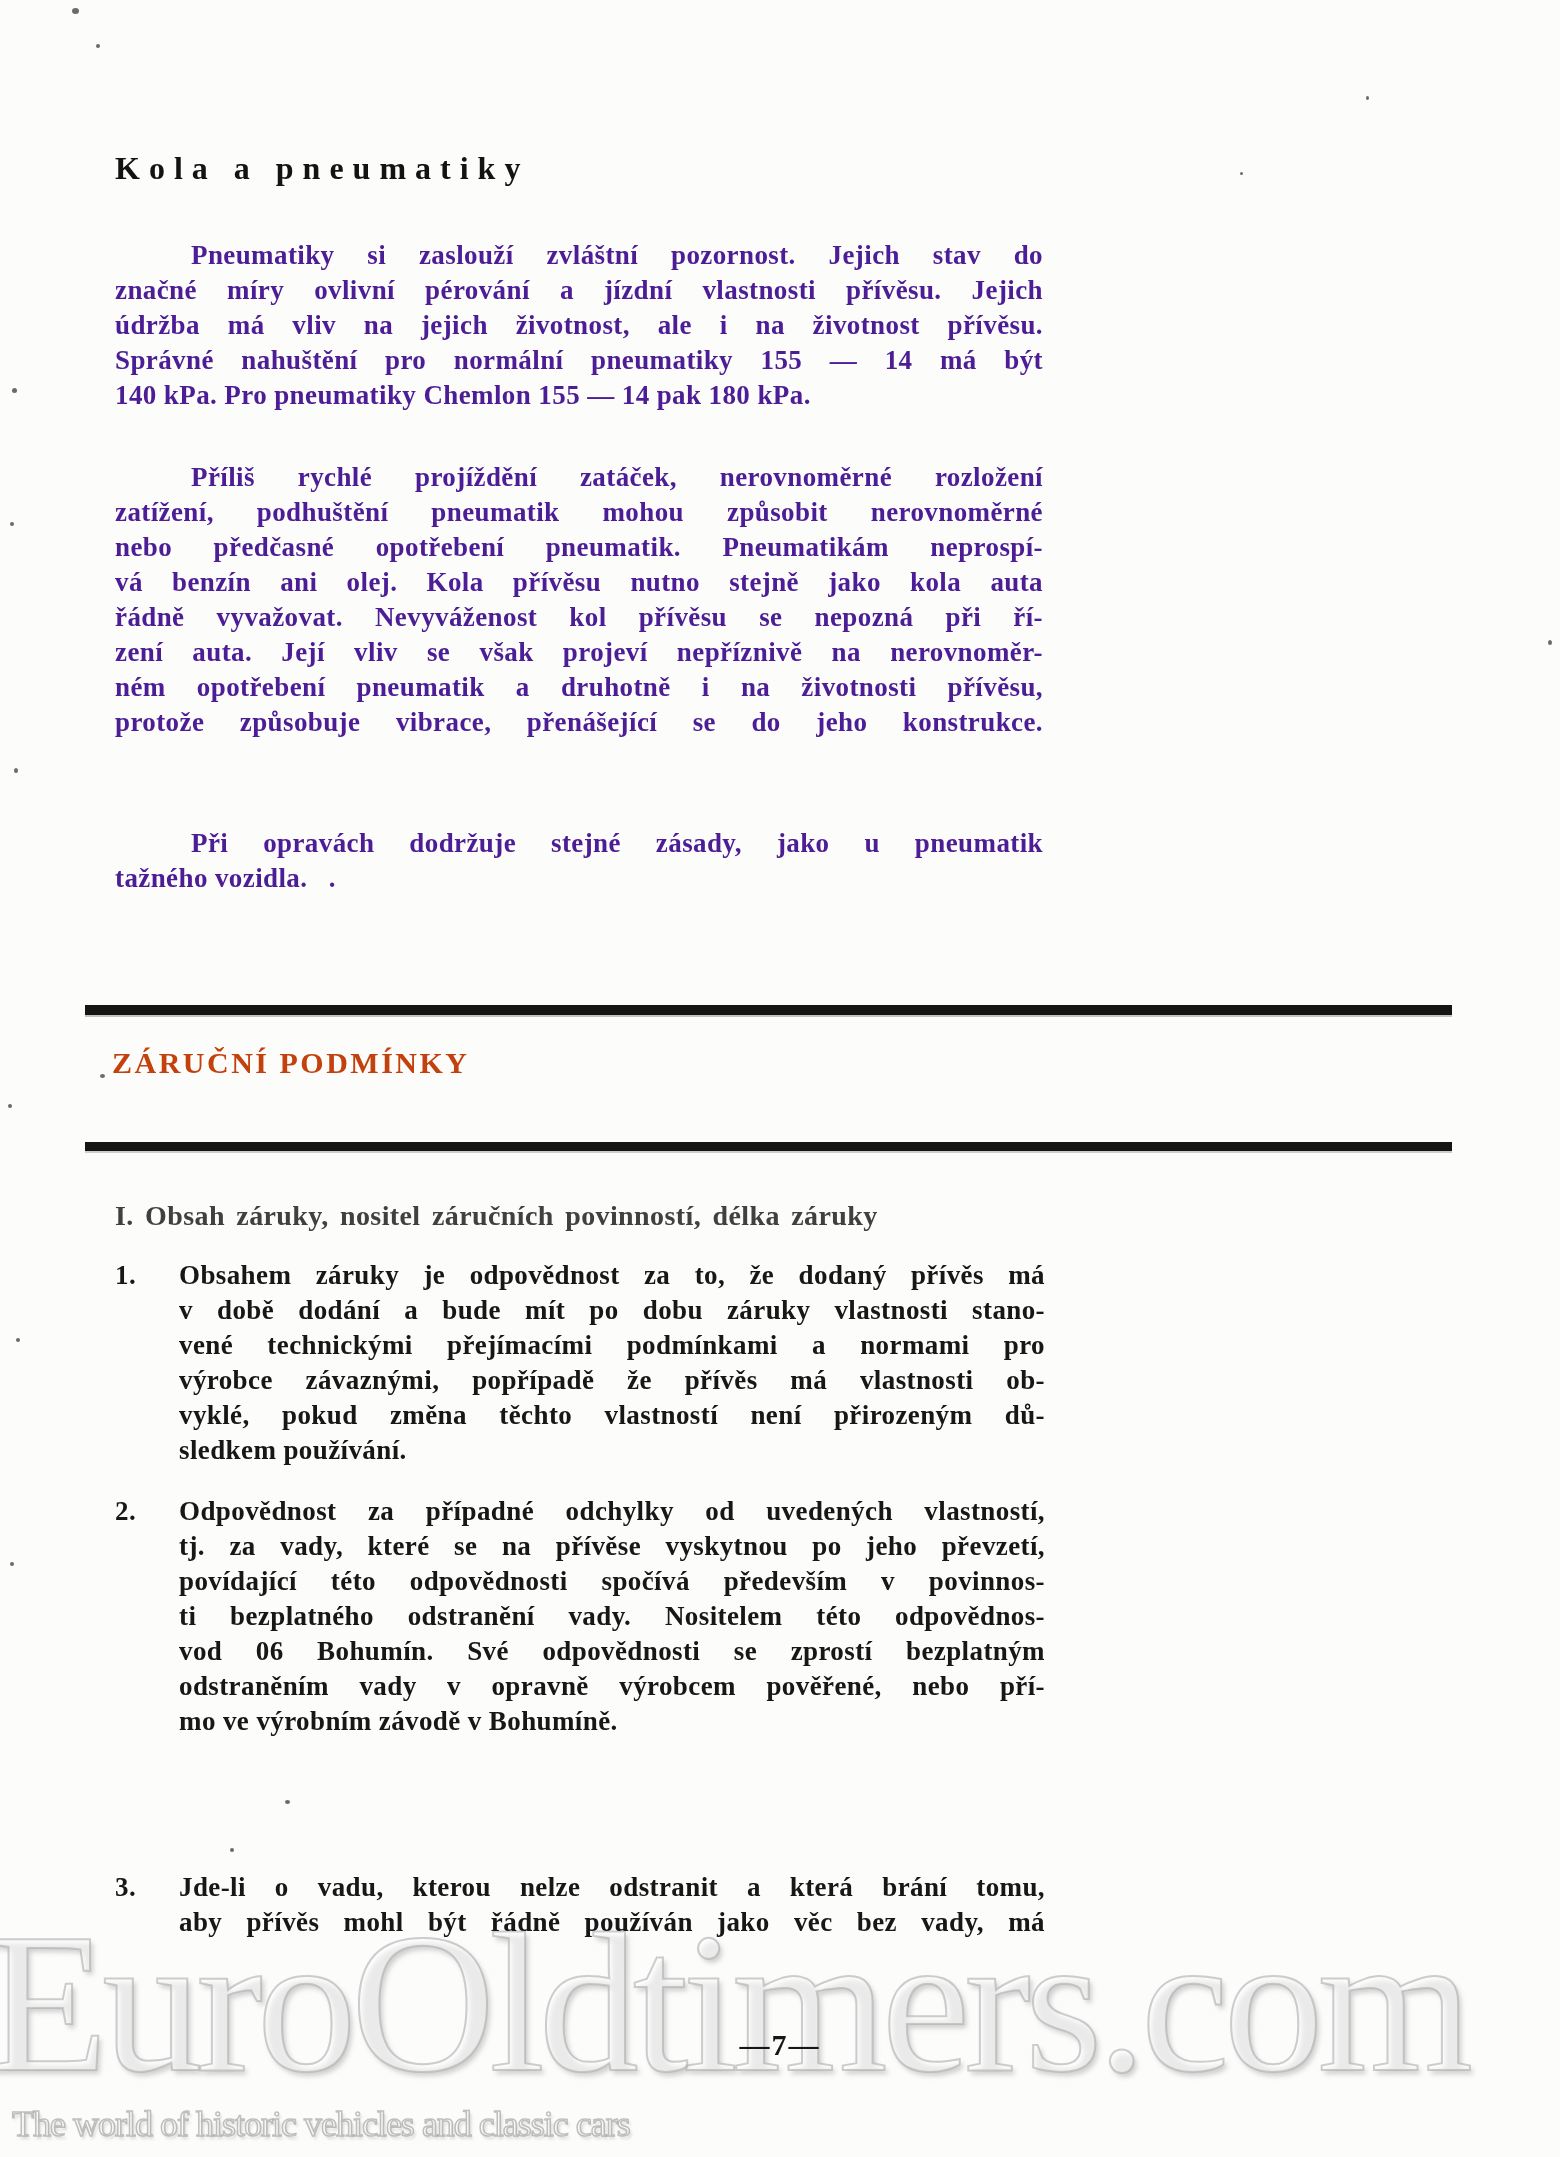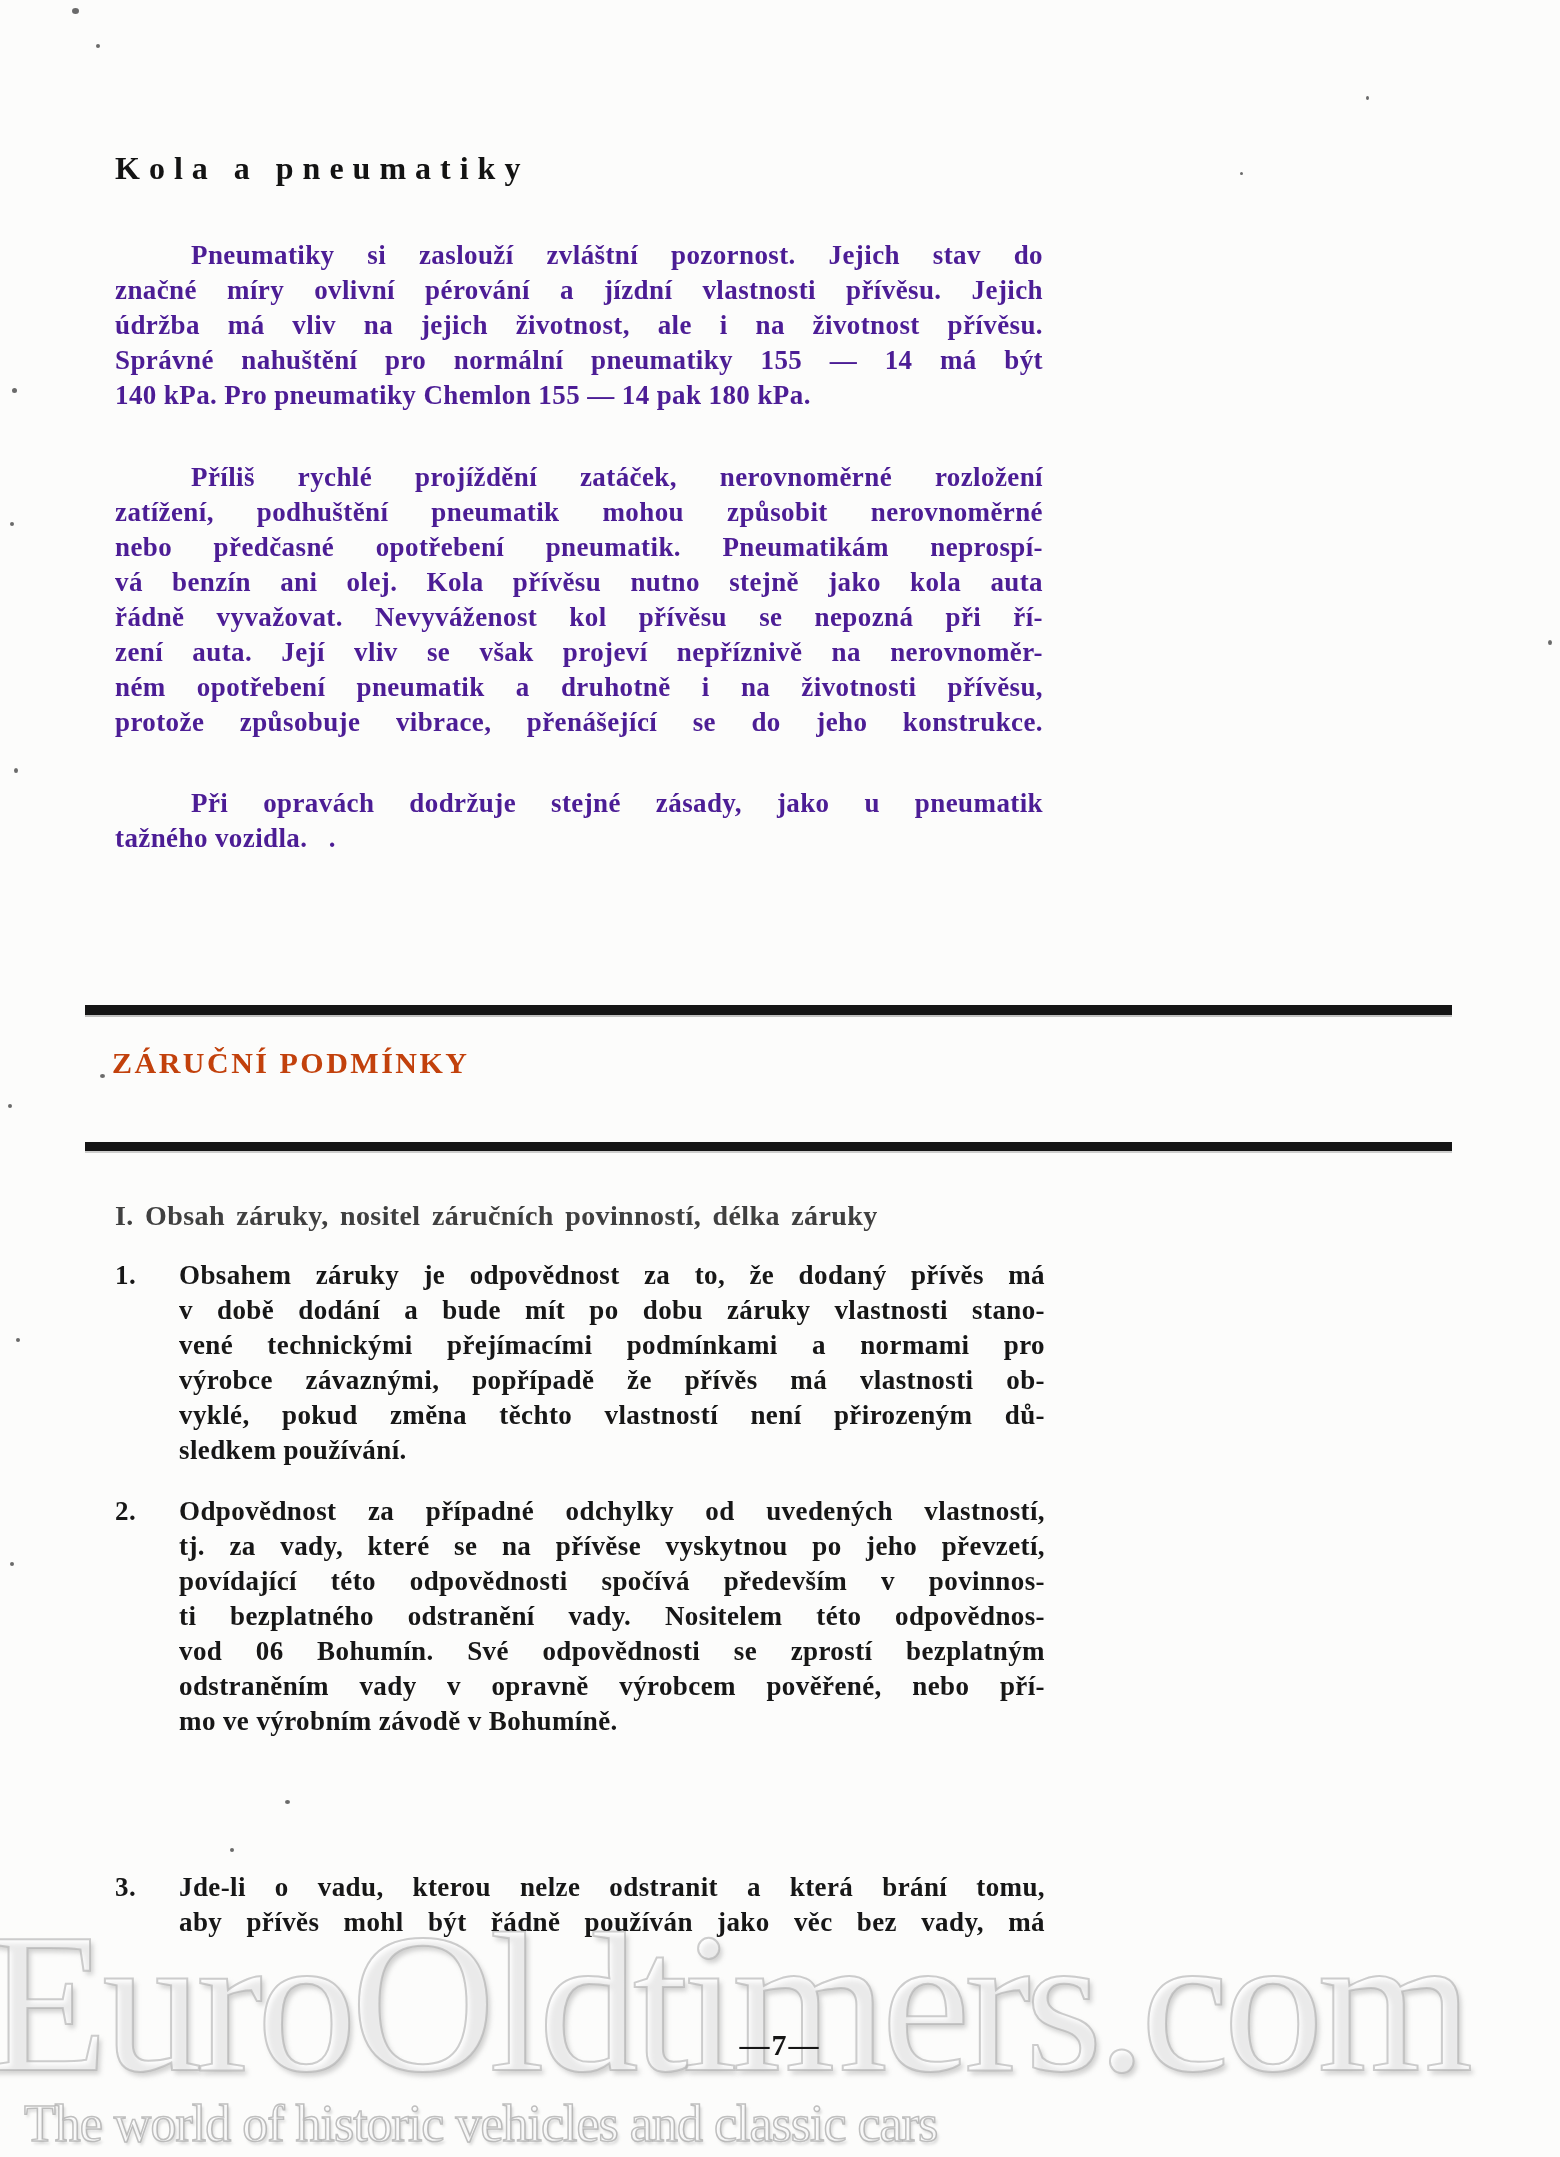--- a/index.html
+++ b/index.html
@@ -18,21 +18,21 @@
     color:#131313;
     text-align:right;
   }
   .para{
     position:absolute;left:115px;width:928px;
     font-size:27px;font-weight:700;line-height:35px;
     letter-spacing:0.4px;color:#4c1d95;
   }
   .p1{top:238px;}
   .p2{top:460px;}
-  .p3{top:786px;}
+  .p3{top:826px;}
   .line{text-align:justify;text-align-last:justify;}
   .line.indent{text-indent:76px;}
   .line.last{text-align-last:left;}
   [data-justify-last="true"] .line.last{text-align-last:justify;}
   .rule{
     position:absolute;left:85px;width:1367px;background:#151515;
   }
   .rule1{top:1005px;height:10px;box-shadow:0 2px 0 rgba(20,20,20,.25);}
   .rule2{top:1142px;height:9px;box-shadow:0 2px 0 rgba(20,20,20,.2);}
   .sec-title{
@@ -61,22 +61,22 @@
   
   .wm-big{
     position:absolute;left:-14px;top:1908px;z-index:1;
     font-size:200px;line-height:190px;font-weight:400;
     white-space:nowrap;letter-spacing:-6px;
     color:rgba(255,255,255,0.55);
     -webkit-text-stroke:2px rgba(178,178,178,0.65);
     text-shadow:3px 4px 5px rgba(150,150,150,0.45), -1px -1px 1px rgba(255,255,255,0.9);
   }
   .wm-tagline{
-    position:absolute;left:24px;top:2096px;z-index:1;
-    font-size:52px;line-height:56px;font-weight:400;letter-spacing:-1px;
+    position:absolute;left:12px;top:2096px;z-index:1;
+    font-size:36px;line-height:56px;font-weight:400;letter-spacing:-1px;
     white-space:nowrap;
     color:rgba(252,252,252,0.8);
     -webkit-text-stroke:1.5px rgba(165,165,165,0.7);
     text-shadow:2px 3px 3px rgba(160,160,160,0.4);
   }
   .content-layer{position:absolute;inset:0;z-index:2;}
   
   .speck{position:absolute;background:#3a3a3a;border-radius:50%;opacity:.75;}
 </style>
 </head>

